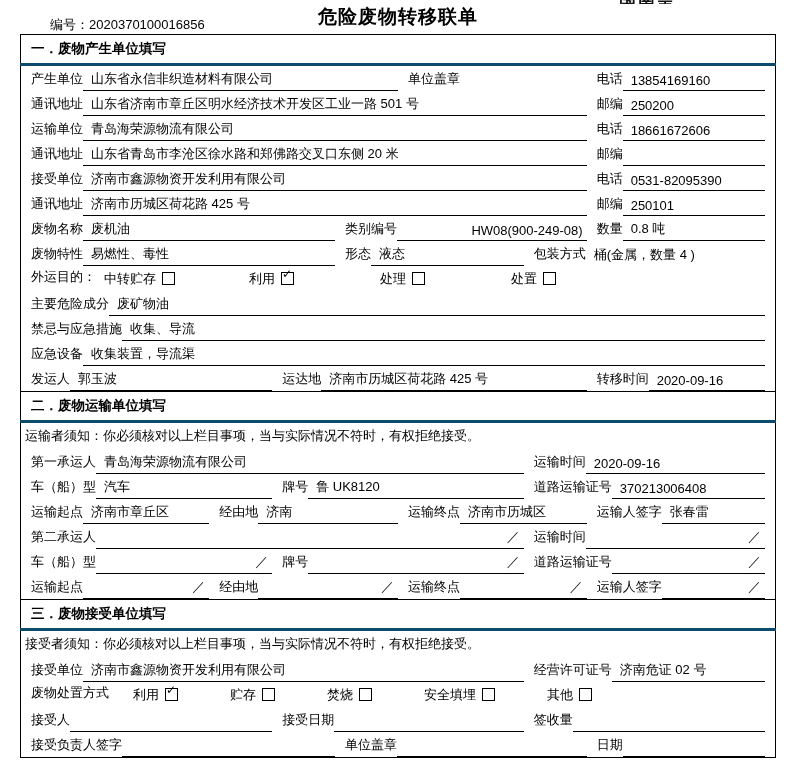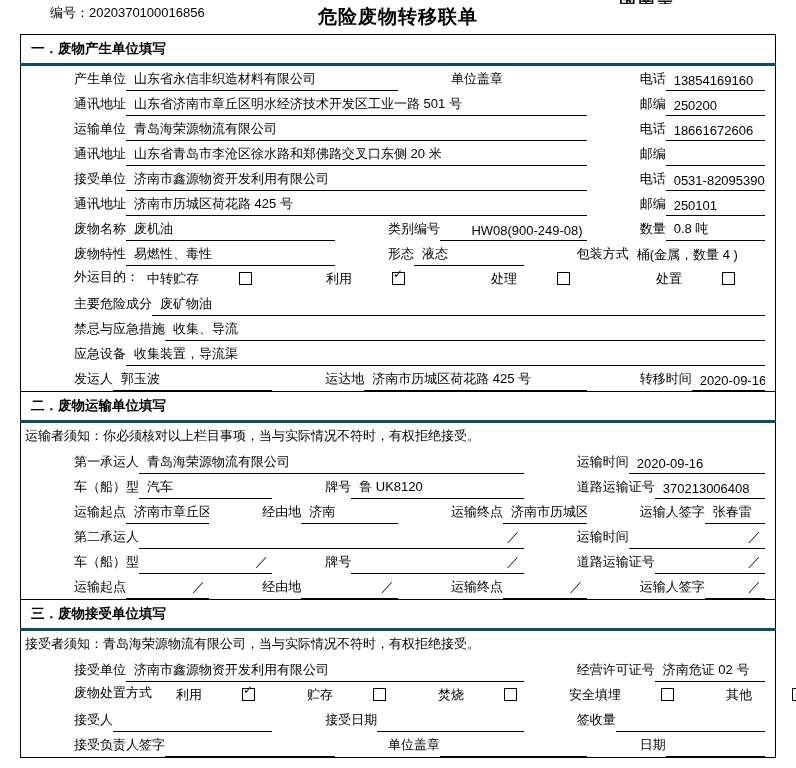--- a/index.html
+++ b/index.html
@@ -24,21 +24,21 @@
     padding: 0 20px;
   }
   
   .topbar {
     position: relative;
     height: 34px;
   }
   .doc-no {
     position: absolute;
     left: 30px;
-    top: 4px;
+    top: 16px;
     font-size: 13px;
     white-space: nowrap;
   }
   .doc-title {
     position: absolute;
     left: 0;
     right: 0;
     top: 4px;
     text-align: center;
     font-size: 19px;
@@ -86,21 +86,20 @@
     align-items: flex-end;
     height: 25px;
     padding: 0 0 0 10px;
     box-sizing: border-box;
     white-space: nowrap;
   }
   .lbl {
     flex: 0 0 auto;
     padding-bottom: 3px;
     font-size: 13px;
-    margin-left: 43px;
   }
   .val {
     flex: 1 1 auto;
     border-bottom: 1px solid #000;
     padding: 0 4px 2px 8px;
     font-size: 13px;
     min-width: 10px;
     overflow: hidden;
     text-overflow: clip;
   }
@@ -136,21 +135,20 @@
     display: flex;
     align-items: center;
     height: 25px;
     padding-left: 10px;
     font-size: 13px;
   }
   .opt {
     display: inline-flex;
     align-items: center;
     white-space: nowrap;
-    gap: 34px;
   }
   
   .footer {
     margin-top: 18px;
     padding-left: 30px;
     font-size: 16px;
   }
 </style>
 </head>
 <body>
@@ -514,21 +512,21 @@
           <span class="val center">／</span>
         </div>
       </td>
     </tr>
 
     <tr class="secthead">
       <td colspan="12">三．废物接受单位填写</td>
     </tr>
 
     <tr>
-      <td colspan="12" class="notice">接受者须知：青岛海荣源物流有限公司，当与实际情况不符时，有权拒绝接受。</td>
+      <td colspan="12" class="notice">接受者须知：你必须核对以上栏目事项，当与实际情况不符时，有权拒绝接受。</td>
     </tr>
 
     <tr class="row">
       <td colspan="8">
         <div class="cellwrap">
           <span class="lbl">接受单位</span>
           <span class="val">济南市鑫源物资开发利用有限公司</span>
         </div>
       </td>
       <td colspan="4">

